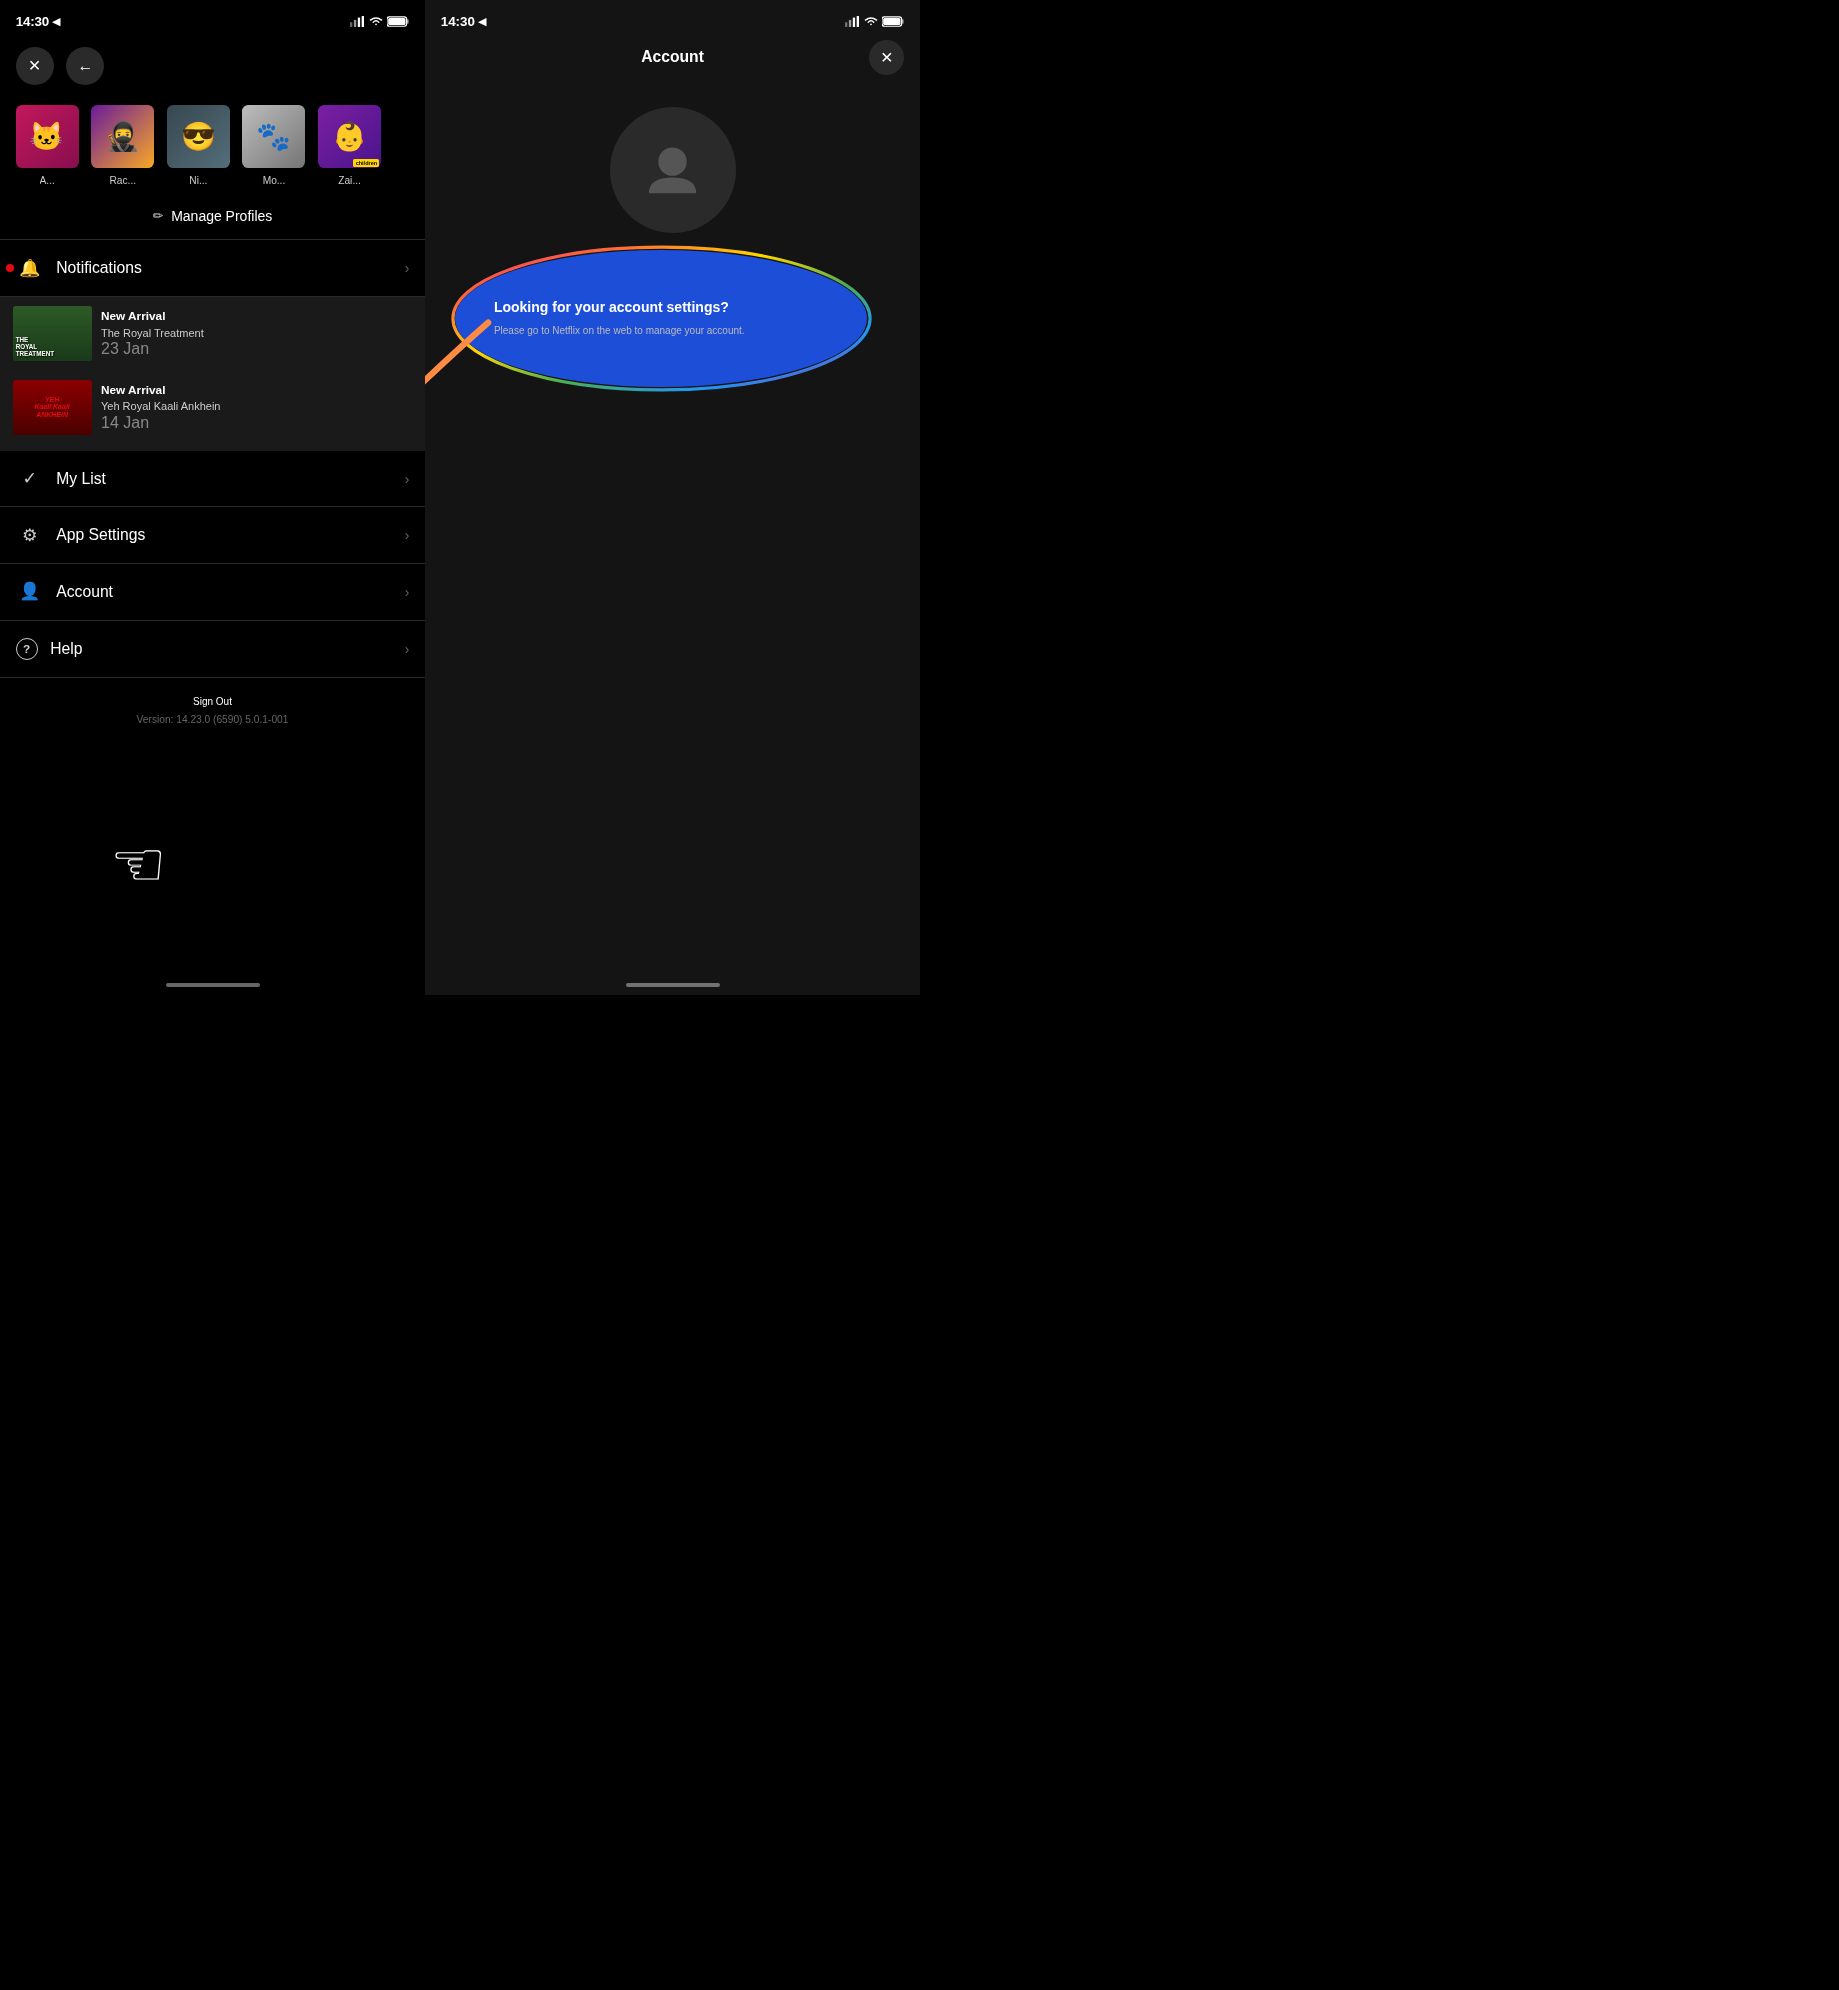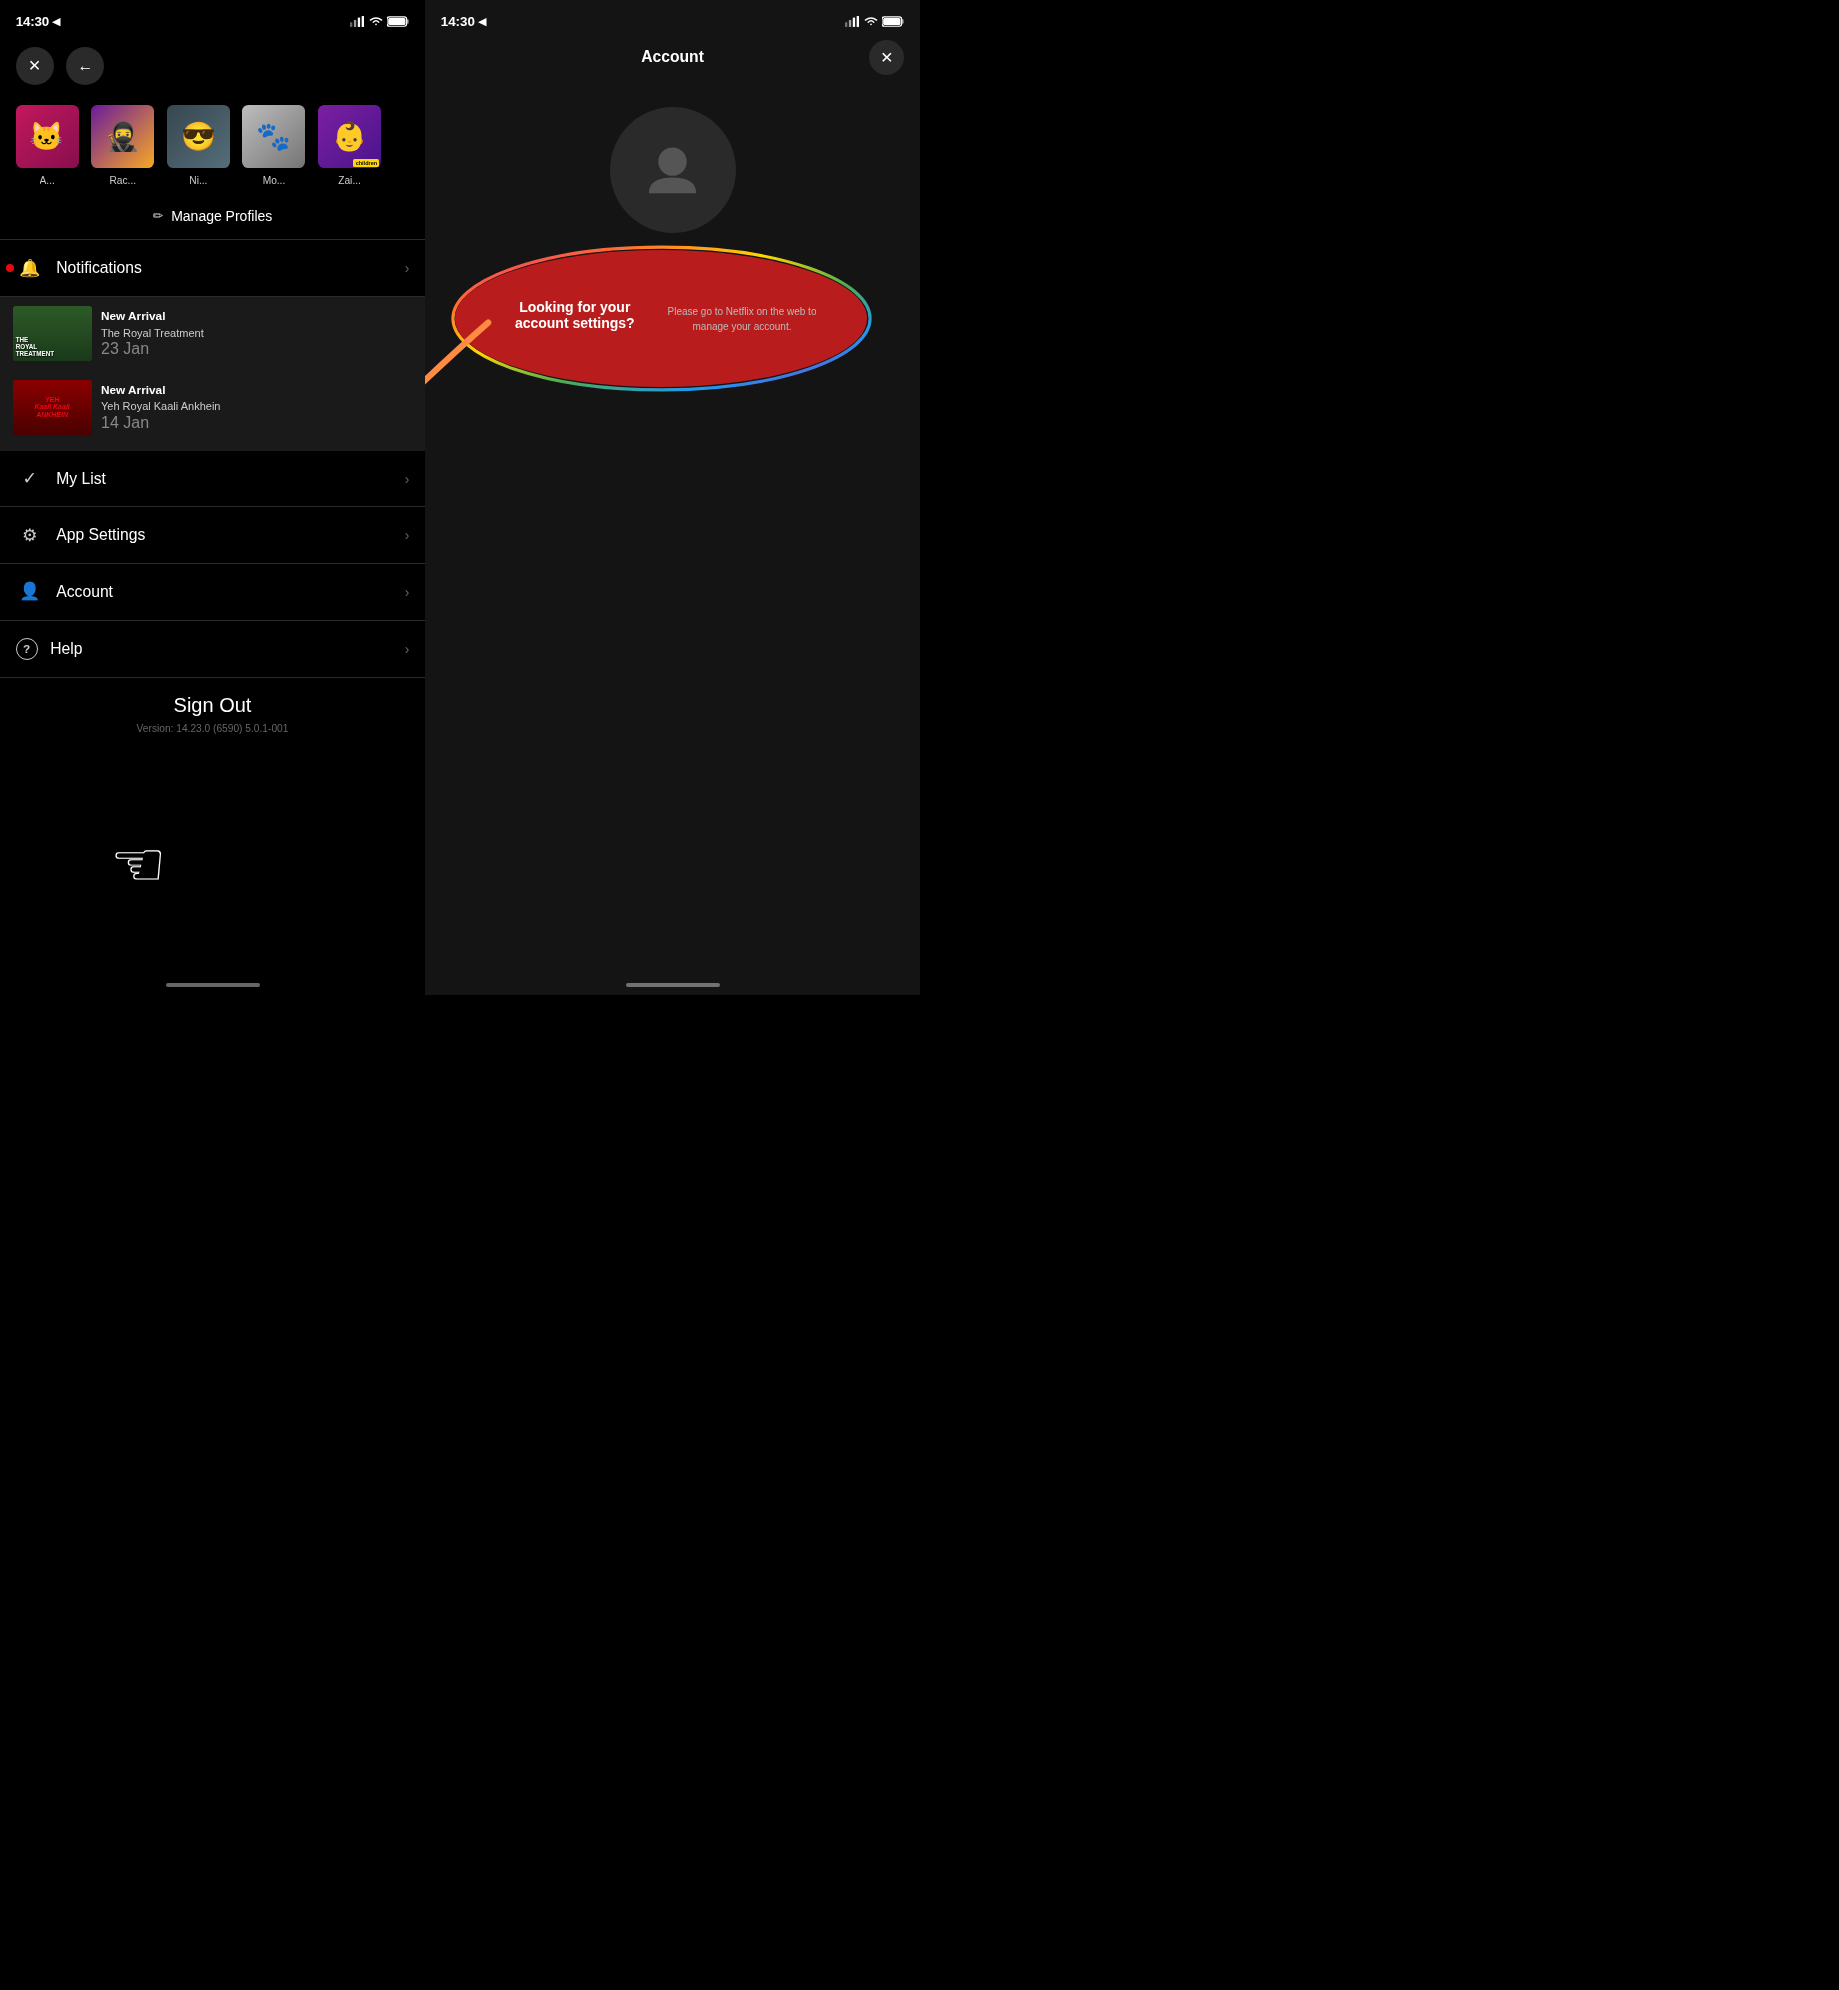--- a/index.html
+++ b/index.html
@@ -229,21 +229,21 @@
       font-size: 16px;
       color: #888;
     }
 
     
     .sign-out-section {
       text-align: center;
       padding: 15.7px;
     }
     .sign-out-btn {
-      font-size: 20px;
+      font-size: 10px;
       color: #fff;
       background: none;
       border: none;
       cursor: pointer;
     }
     .version-text {
       font-size: 10.2px;
       color: #666;
       margin-top: 6.3px;
     }
@@ -553,21 +553,21 @@
             <stop offset="20%" style="stop-color:#ff6b35"></stop>
             <stop offset="40%" style="stop-color:#ffd700"></stop>
             <stop offset="60%" style="stop-color:#4caf50"></stop>
             <stop offset="80%" style="stop-color:#2196f3"></stop>
             <stop offset="100%" style="stop-color:#9c27b0"></stop>
           </linearGradient>
         </defs>
         <ellipse cx="270" cy="95" rx="266" ry="91" fill="none" stroke="url(#rainbow)" stroke-width="4"></ellipse>
       </svg>
 
-      <div style="position:absolute;inset:6.3px;border-radius:50%;background:#b91c1c;display:flex;flex-direction:row;align-items:center;justify-content:center;padding:15.7px 39px;text-align:center;">
+      <div style="position:absolute;inset:6.3px;border-radius:50%;background:#1d4ed8;display:flex;flex-direction:column;align-items:flex-start;justify-content:center;padding:15.7px 39px;text-align:center;">
         <div style="font-size:14px;font-weight:800;color:#fff;margin-bottom:7.9px;">Looking for your account settings?</div>
         <div style="font-size:10px;color:#bbb;line-height:1.5;">Please go to Netflix on the web to manage your account.</div>
       </div>
     </div>
   </div>
 
   <svg style="position:absolute;top:299px;left:-157px;width:252px;height:204px;" viewBox="0 0 320 260">
     <defs>
       <linearGradient id="arrowGrad" x1="0%" y1="0%" x2="100%" y2="100%">
         <stop offset="0%" style="stop-color:#e91e8c"></stop>

